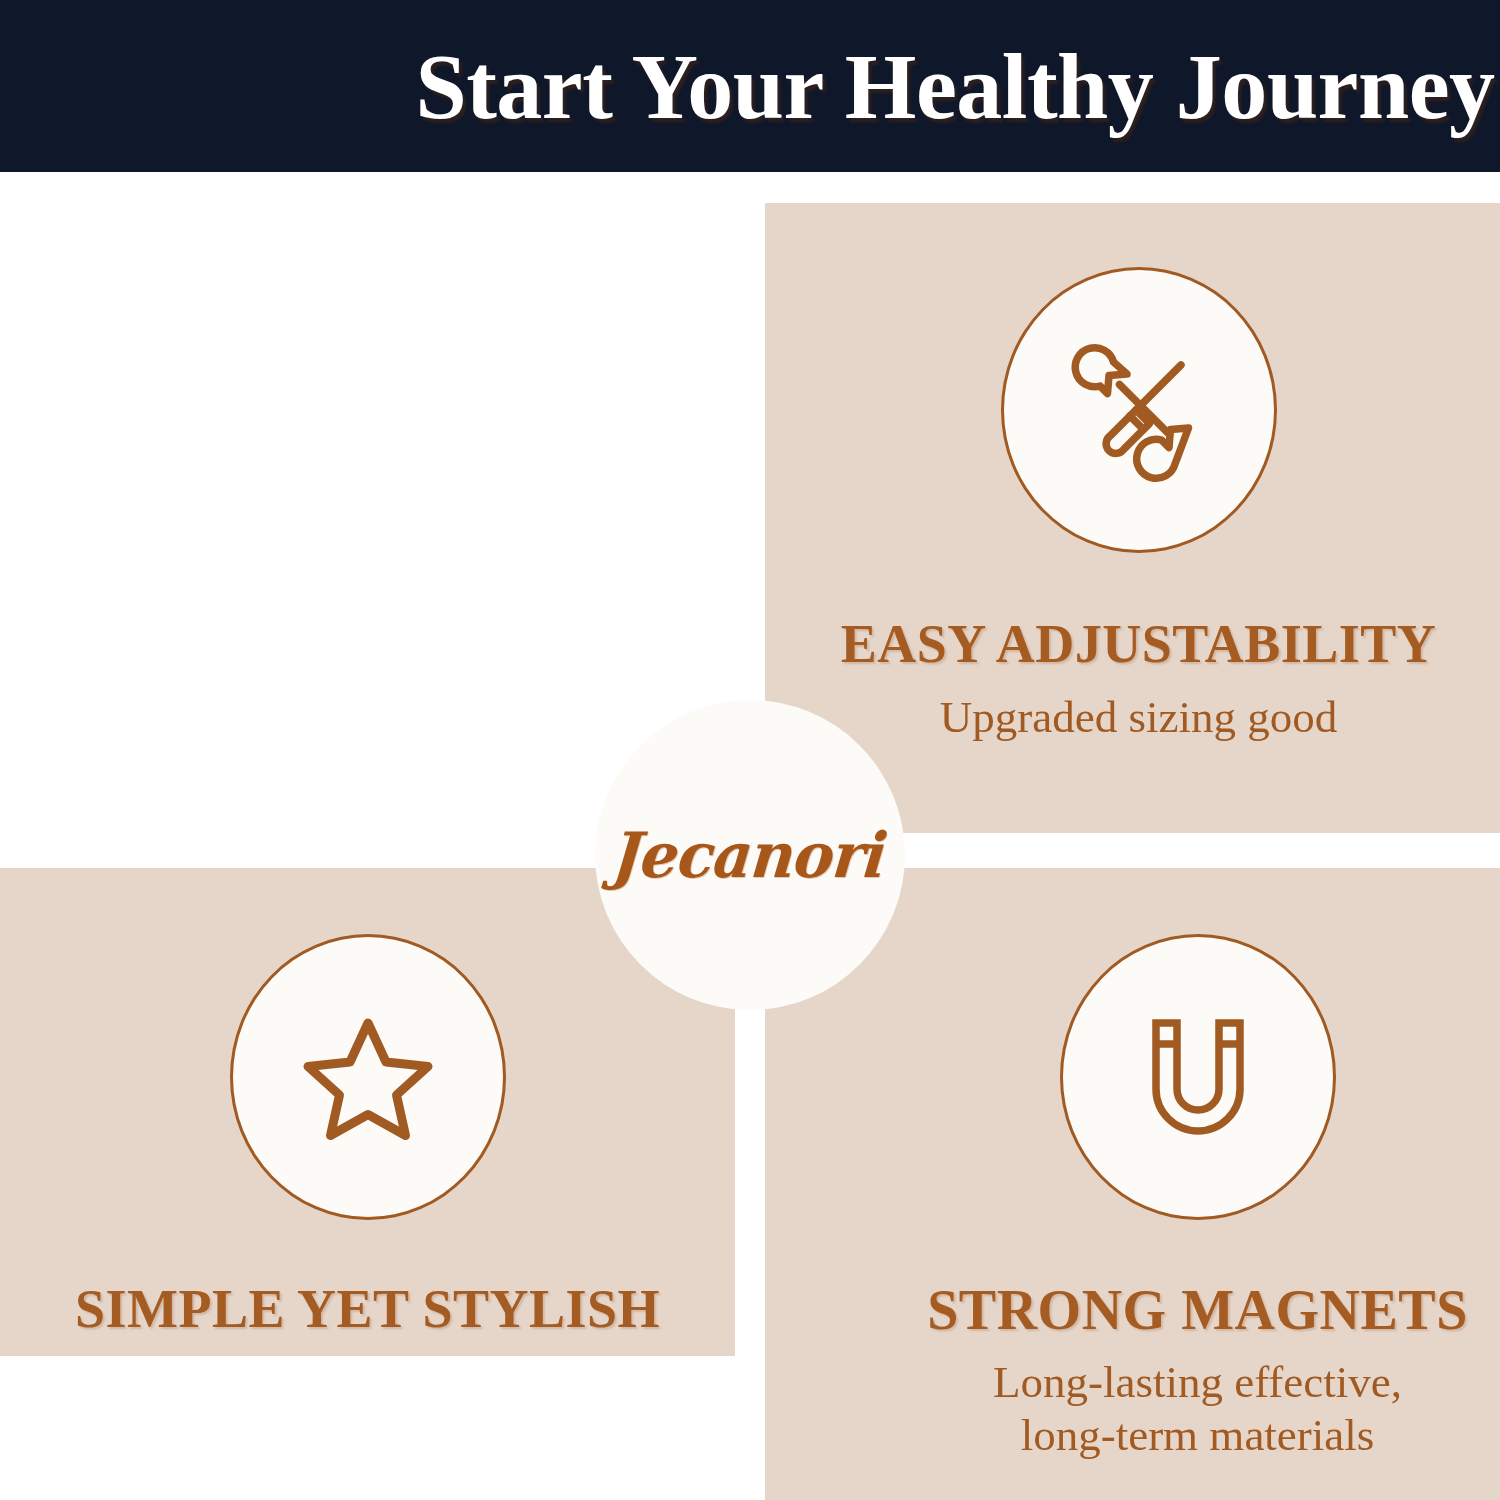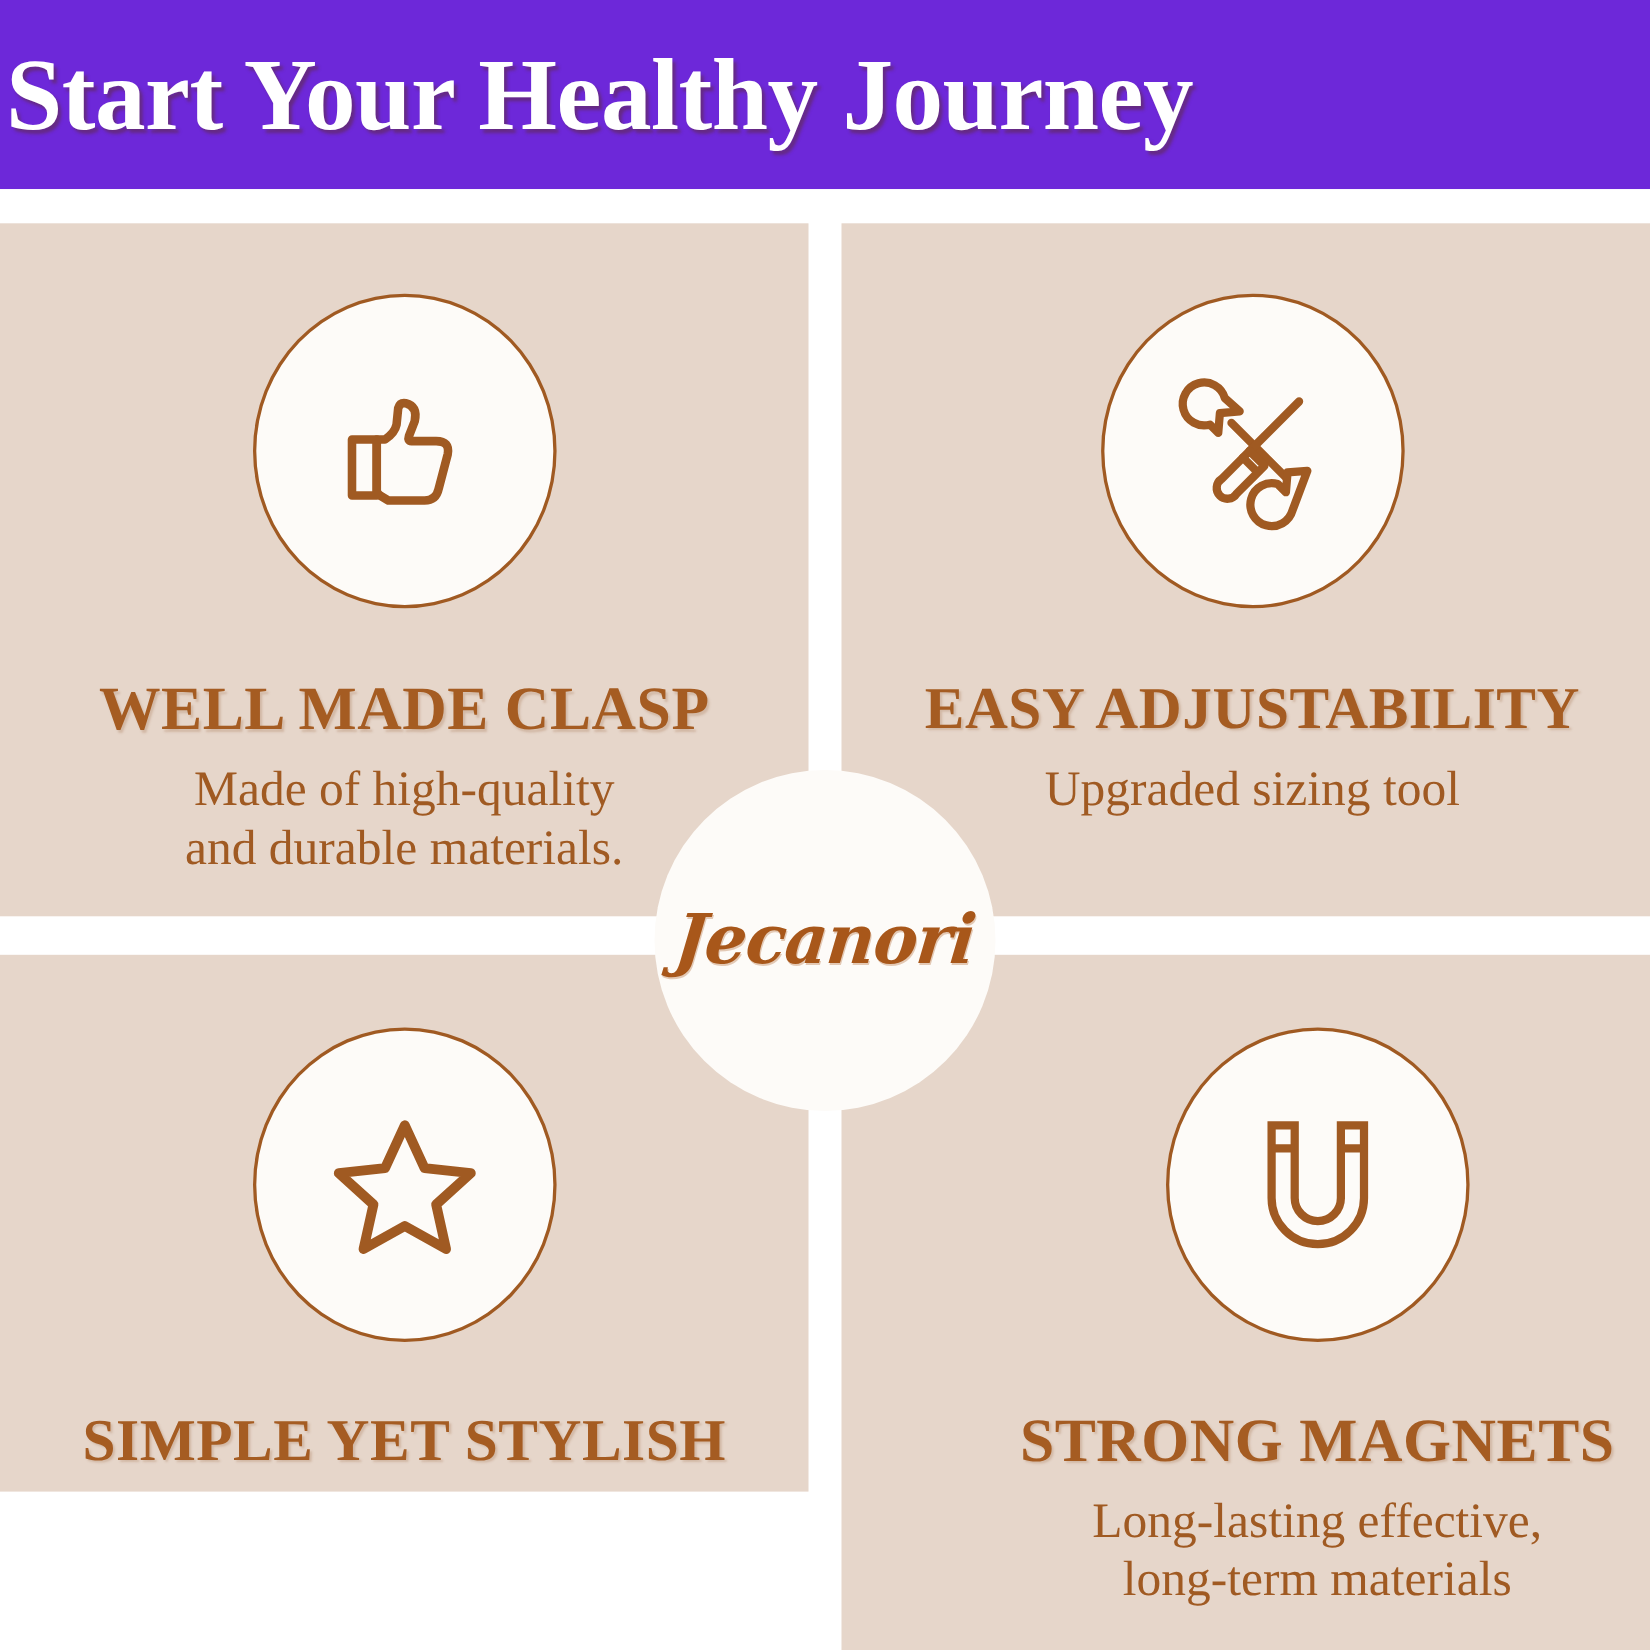--- a/index.html
+++ b/index.html
@@ -15,24 +15,24 @@
     position:relative;
     width:1500px; height:1500px;
     background:#ffffff;
   }
 
   
   #header {
     position:absolute;
     left:0; top:0;
     width:1500px; height:172px;
-    background:#6d28d9;
+    background:#0f172a;
     display:flex;
     align-items:center;
-    justify-content:flex-start;
+    justify-content:flex-end;
   }
   #header-title {
     font-family:"Liberation Serif", serif;
     font-weight:bold;
     font-size:93px;
     line-height:1;
     color:#ffffff;
     letter-spacing:-0.5px;
     text-shadow:3px 4px 3px rgba(90,45,12,0.42);
     white-space:nowrap;
@@ -132,54 +132,39 @@
 <body>
 
 <div id="page">
 
   <div id="header">
     <div id="header-title">Start Your Healthy Journey</div>
   </div>
 
   <div id="grid">
 
-    <div class="quad tl">
-      <div class="icon-circle">
-        <svg class="icon-svg" width="150" height="150" viewBox="0 0 100 100">
-          <g fill="none" stroke="#A05A22" stroke-width="5.2" stroke-linejoin="round" stroke-linecap="round">
-            <path d="M33 43 L33 75 L35 77 L40 80 L62 80 Q69 80 70.5 73 L76 52 Q77.5 44 69 44 L54 44 Q51.5 44 52.5 41 L56 32 Q58 23 50.5 21 Q47 20.5 46 24 L45 34 Q44 39 38 43 Z"></path>
-            <rect x="18" y="43" width="15" height="34"></rect>
-          </g>
-        </svg>
-      </div>
-      <div class="feature-title">WELL MADE CLASP</div>
-      <div class="feature-desc">
-        <span>Made of high-quality</span><br>
-        <span>and durable materials.</span>
-      </div>
-    </div>
 
     <div class="quad tr">
       <div class="icon-circle">
         <svg class="icon-svg" width="150" height="150" viewBox="0 0 100 100">
           <g fill="none" stroke="#A05A22" stroke-width="5" stroke-linejoin="round" stroke-linecap="round">
 
             <path d="M33 18 A13 13 0 1 0 24 34 L29 39 L30 27 L42 26 Z"></path>
             <path d="M37 33 L70 66"></path>
             <path d="M66 62 A13 13 0 1 1 75 78 L70 73 L69 85 L57 86 Z" transform="rotate(180 70 74)"></path>
 
             <path d="M78 20 L48 50"></path>
             <path d="M48 50 L42 56 L31 67 A6.5 6.5 0 1 0 40 76 L51 65 L57 59 Z"></path>
             <path d="M44 54 L52 62"></path>
           </g>
         </svg>
       </div>
       <div class="feature-title">EASY ADJUSTABILITY</div>
       <div class="feature-desc">
-        <span>Upgraded sizing tool</span>
+        <span>Upgraded sizing good</span>
       </div>
     </div>
 
     <div class="quad bl">
       <div class="icon-circle">
         <svg class="icon-svg" width="150" height="150" viewBox="0 0 100 100">
           <path d="M50 14 L62 40 L90 43 L69 62 L75 89 L50 75 L25 89 L31 62 L10 43 L38 40 Z" fill="none" stroke="#A05A22" stroke-width="6" stroke-linejoin="round" stroke-linecap="round"></path>
         </svg>
       </div>
       <div class="feature-title">SIMPLE YET STYLISH</div>

